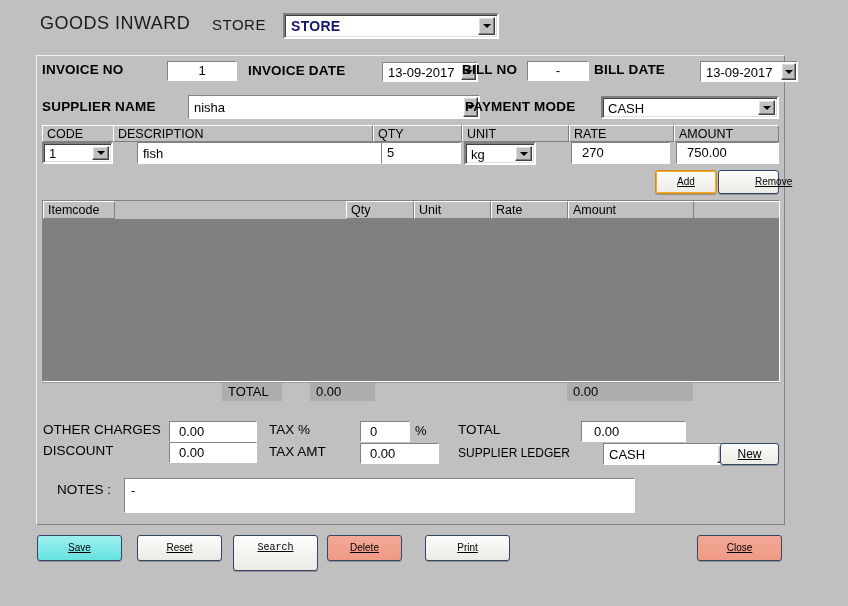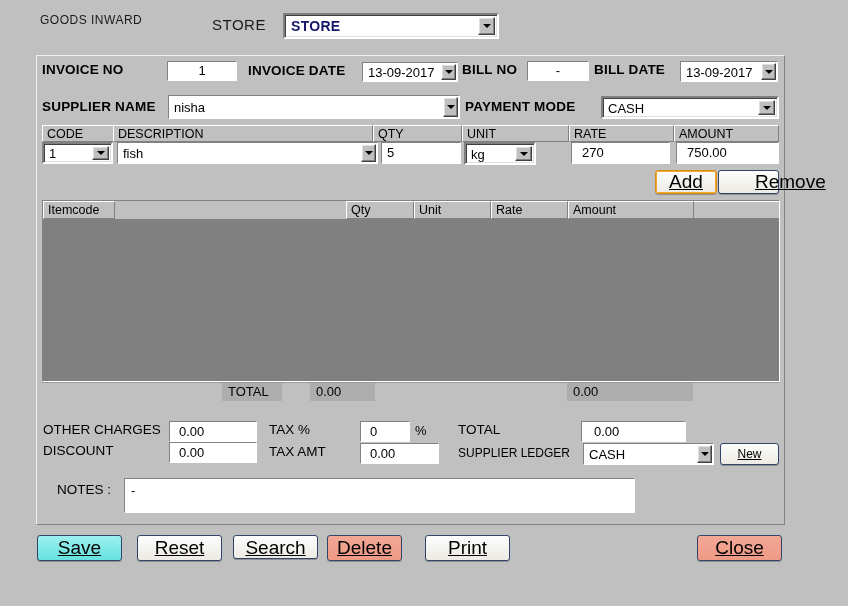--- a/index.html
+++ b/index.html
@@ -15,21 +15,21 @@
     font-size: 13px;
     color: #000;
     overflow: hidden;
     -webkit-font-smoothing: none;
   }
   .abs { position: absolute; }
 
   
   #title-text {
     left: 40px; top: 13px;
-    font-size: 12px;
+    font-size: 18px;
     letter-spacing: 0.5px;
     color: #1a1a1a;
   }
   #store-label {
     left: 212px; top: 16px;
     font-size: 15px;
     letter-spacing: 0.5px;
     color: #1a1a1a;
   }
   #store-combo {
@@ -127,20 +127,21 @@
     font-size: 13px;
     white-space: nowrap;
   }
 
   
   .combo-flat {
     background: #ffffff;
     border: 1px solid;
     border-color: #828282 #ffffff #ffffff #828282;
     box-sizing: border-box;
+    margin-left: 20px;
   }
   .combo-flat .cval {
     position: absolute;
     left: 5px; top: 50%;
     transform: translateY(-50%);
     font-size: 13px;
     white-space: nowrap;
   }
 
   
@@ -157,21 +158,21 @@
     white-space: nowrap;
   }
 
   
   .btn {
     background: linear-gradient(#fdfdfd, #eceae3);
     border: 1px solid #31456b;
     border-radius: 3px;
     box-sizing: border-box;
     text-align: center;
-    font-size: 19px;
+    font-size: 10px;
     color: #000;
     cursor: default;
     box-shadow: 0 1px 0 rgba(0,0,0,0.25);
   }
   .btn span { display: inline-block; }
   .btn.focus {
     border-color: #d98f17;
     box-shadow: 0 0 0 1px #f0a830 inset, 0 1px 0 rgba(0,0,0,0.25);
   }
   .btn.cyan { background: linear-gradient(#9df0ef, #66e2e0); }
@@ -345,21 +346,21 @@
 
 <div class="abs lbl-n" style="left:57px; top:482px; font-size:13.5px;">NOTES :</div>
 <div class="abs" id="notes-box" style="left:124px; top:478px; width:511px; height:35px;">-</div>
 
 <div class="abs btn cyan" style="left:37px; top:535px; width:85px; height:26px; line-height:24px;">
   <span style="text-decoration:underline;">Save</span>
 </div>
 <div class="abs btn" style="left:137px; top:535px; width:85px; height:26px; line-height:24px;">
   <span style="text-decoration:underline;">Reset</span>
 </div>
-<div class="abs btn" style="left:233px; top:535px; width:85px; height:24px; line-height:24px;">
+<div class="abs btn" style="left:233px; top:535px; width:85px; height:36px; line-height:24px;font-family:Liberation Mono, monospace;">
   <span style="text-decoration:underline;">Search</span>
 </div>
 <div class="abs btn salmon" style="left:327px; top:535px; width:75px; height:26px; line-height:24px;">
   <span style="text-decoration:underline;">Delete</span>
 </div>
 <div class="abs btn" style="left:425px; top:535px; width:85px; height:26px; line-height:24px;">
   <span style="text-decoration:underline;">Print</span>
 </div>
 <div class="abs btn salmon" style="left:697px; top:535px; width:85px; height:26px; line-height:24px; border-color:#31456b;">
   <span style="text-decoration:underline;">Close</span>

